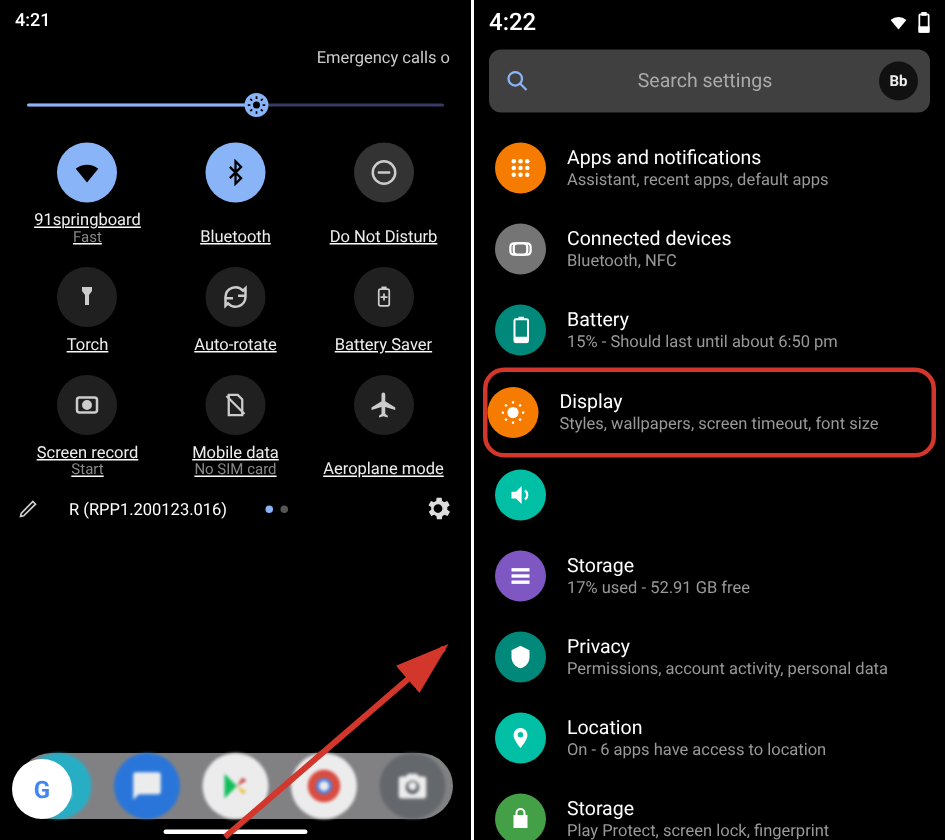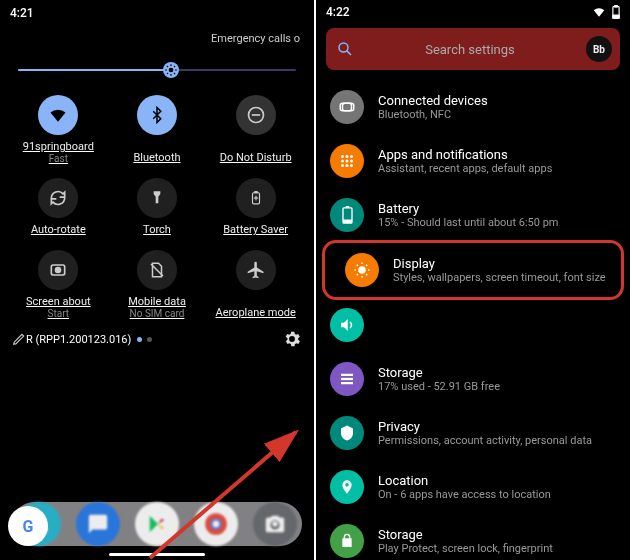--- a/index.html
+++ b/index.html
@@ -17,48 +17,48 @@
   .slider-thumb svg { width: 14px; height: 14px; }
   .qs-grid { display: grid; grid-template-columns: repeat(3,1fr); column-gap: 6px; row-gap: 6px; padding: 6px 12px 0; }
   .tile { display: flex; flex-direction: column; align-items: center; justify-content: space-between; text-align: center; padding: 6px 0 2px; text-decoration: underline; }
   .tile .circ { width: 40px; height: 40px; border-radius: 50%; display: flex; align-items: center; justify-content: center; margin-bottom: 6px; }
   .tile .label { font-size: 11px; color: #eee; line-height: 1.1; }
   .tile .sub { font-size: 10px; color: #888; line-height: 1.1; }
   .circ-active { background: #8ab4f8; color: #000; }
   .circ-inactive { background: #333; color: #ccc; }
   .circ-dark { background: #202020; color: #ccc; }
   .divider-dots { display: flex; align-items: center; justify-content: space-between; padding: 8px 12px 6px; }
-  .pen-row { display: flex; align-items: center; gap: 0; font-size: 11px; }
+  .pen-row { display: flex; align-items: center; gap: 20px; font-size: 11px; }
   .dots { display: flex; gap: 5px; margin-left: 6px; }
   .dot { width: 5px; height: 5px; border-radius: 50%; background: #555; }
   .dot.active { background: #8ab4f8; }
   .gear { width: 20px; height: 20px; color: #ddd; }
   .dock { position: absolute; bottom: 14px; left: 0; right: 0; display: flex; justify-content: space-around; align-items: center; padding: 0 10px; filter: blur(1px) opacity(.85); }
   .dock .app { width: 44px; height: 44px; border-radius: 50%; display: flex; align-items: center; justify-content: center; font-size: 20px; }
   .home-ind { position: absolute; bottom: 4px; left: 50%; transform: translateX(-50%); width: 96px; height: 3px; border-radius: 2px; background: #fff; }
   .google-pill { position: absolute; left: 8px; bottom: 14px; width: 40px; height: 40px; border-radius: 50%; background: #fff; display: flex; align-items: center; justify-content: center; font-weight: bold; font-size: 16px; }
   .pill-bar { position: absolute; bottom: 14px; left: 12px; right: 12px; height: 44px; background: rgba(235,235,240,.55); border-radius: 22px; }
   .arrow { position: absolute; }
   .arrow svg { overflow: visible; }
 
   
-  .status-bar-r { display: flex; justify-content: space-between; align-items: center; padding: 5px 10px; font-size: 12px; font-weight: 500; }
+  .status-bar-r { display: flex; justify-content: space-between; align-items: center; padding: 5px 10px; font-size: 16px; font-weight: 500; }
   .status-icons { display: flex; gap: 6px; align-items: center; }
-  .search { margin: 4px 10px 10px; height: 42px; background: #7f1d1d; border-radius: 8px; display: flex; align-items: center; padding: 0 8px 0 10px; }
+  .search { margin: 4px 10px 10px; height: 42px; background: #404040; border-radius: 8px; display: flex; align-items: center; padding: 0 8px 0 10px; }
   .search .sicon { color: #8ab4f8; width: 18px; height: 18px; }
   .search .splaceholder { flex: 1; text-align: center; color: #aaa; font-size: 13px; }
   .search .avatar { width: 26px; height: 26px; border-radius: 50%; background: #111; display: flex; align-items: center; justify-content: center; font-size: 10px; font-weight: 700; color: #eee; }
   .settings-list { display: flex; flex-direction: column; }
   .setting { display: flex; gap: 14px; align-items: center; padding: 10px 14px; position: relative; }
   .setting .icn { width: 34px; height: 34px; border-radius: 50%; display: flex; align-items: center; justify-content: center; color: #fff; flex-shrink: 0; }
   .setting .txts { display: flex; flex-direction: column; }
   .setting .title { font-size: 13px; color: #fff; }
   .setting .desc { font-size: 11px; color: #999; }
   .highlight-box { border: 3px solid #d3362b; border-radius: 14px; margin: -2px 6px; padding: 10px 8px; }
-  .setting.highlight-box { padding-left: 20px; padding-right: 8px; }
+  .setting.highlight-box { padding-left: 0; padding-right: 8px; }
   svg { display: block; }
 </style>
 </head>
 <body>
 
 <div class="container">
 
   <div class="panel">
     <div class="status-bar">
       <span>4:21</span>
@@ -107,54 +107,54 @@
           <div class="circ circ-inactive">
             <svg width="20" height="20" viewBox="0 0 24 24" fill="none" stroke="currentColor" stroke-width="2">
               <circle cx="12" cy="12" r="9"></circle>
               <line x1="7" y1="12" x2="17" y2="12"></line>
             </svg>
           </div>
     <div class="label">Do Not Disturb</div>
     </div>
         <div class="tile">
           <div class="circ circ-dark">
+            <svg width="16" height="20" viewBox="0 0 24 24" fill="currentColor">
+              <path d="M7 2h10v4l-3 4v10h-4V10L7 6z"></path>
+            </svg>
+          </div>
+    <div class="label">Torch</div>
+    </div>
+        <div class="tile">
+          <div class="circ circ-dark">
             <svg width="20" height="20" viewBox="0 0 24 24" fill="none" stroke="currentColor" stroke-width="2">
               <path d="M4 12a8 8 0 0114-5l2-2v6h-6"></path>
               <path d="M20 12a8 8 0 01-14 5l-2 2v-6h6"></path>
             </svg>
           </div>
     <div class="label">Auto-rotate</div>
-    </div>
-        <div class="tile">
-          <div class="circ circ-dark">
-            <svg width="16" height="20" viewBox="0 0 24 24" fill="currentColor">
-              <path d="M7 2h10v4l-3 4v10h-4V10L7 6z"></path>
-            </svg>
-          </div>
-    <div class="label">Torch</div>
     </div>
         <div class="tile">
           <div class="circ circ-dark">
             <svg width="14" height="20" viewBox="0 0 24 24" fill="none" stroke="currentColor" stroke-width="2">
               <rect x="6" y="3" width="12" height="19" rx="2"></rect>
               <rect x="10" y="1" width="4" height="2" fill="currentColor"></rect>
               <line x1="12" y1="8" x2="12" y2="16"></line>
               <line x1="8" y1="12" x2="16" y2="12"></line>
             </svg>
           </div>
     <div class="label">Battery Saver</div>
     </div>
         <div class="tile">
           <div class="circ circ-dark">
             <svg width="20" height="20" viewBox="0 0 24 24" fill="none" stroke="currentColor" stroke-width="2">
               <rect x="4" y="6" width="16" height="12" rx="2"></rect>
               <circle cx="12" cy="12" r="3" fill="currentColor"></circle>
             </svg>
           </div>
-    <div class="label">Screen about</div>
+    <div class="label">Screen record</div>
     <div class="sub">Start</div>
         </div>
         <div class="tile">
           <div class="circ circ-dark">
             <svg width="18" height="20" viewBox="0 0 24 24" fill="none" stroke="currentColor" stroke-width="2">
               <path d="M6 3h8l4 4v14H6z"></path>
               <line x1="4" y1="4" x2="20" y2="20"></line>
             </svg>
           </div>
     <div class="label">Mobile data</div>
@@ -262,48 +262,48 @@
         <svg viewBox="0 0 24 24" fill="none" stroke="#8ab4f8" stroke-width="2">
             <circle cx="10" cy="10" r="6"></circle>
             <line x1="20" y1="20" x2="14.5" y2="14.5"></line>
           </svg>
       </span>
       <span class="splaceholder">Search settings</span>
       <span class="avatar">Bb</span>
     </div>
     <div class="settings-list" id="slist">
         <div class="setting">
-          <div class="icn" style="background:#757575">
-            <svg width="18" height="18" viewBox="0 0 24 24" fill="#fff">
-              <rect x="3" y="7" width="18" height="10" rx="3" fill="none" stroke="#fff" stroke-width="2"></rect>
-              <rect x="6" y="7" width="12" height="10" rx="3" fill="#757575" stroke="#fff" stroke-width="2"></rect>
-            </svg>
-          </div>
-    <div class="txts">
-      <div class="title">Connected devices</div>
-      <div class="desc">Bluetooth, NFC</div>
-    </div>
-        </div>
-        <div class="setting">
           <div class="icn" style="background:#f57c00">
             <svg width="18" height="18" viewBox="0 0 24 24" fill="#fff">
               <circle cx="6" cy="6" r="2"></circle>
               <circle cx="12" cy="6" r="2"></circle>
               <circle cx="18" cy="6" r="2"></circle>
               <circle cx="6" cy="12" r="2"></circle>
               <circle cx="12" cy="12" r="2"></circle>
               <circle cx="18" cy="12" r="2"></circle>
               <circle cx="6" cy="18" r="2"></circle>
               <circle cx="12" cy="18" r="2"></circle>
               <circle cx="18" cy="18" r="2"></circle>
             </svg>
           </div>
     <div class="txts">
       <div class="title">Apps and notifications</div>
       <div class="desc">Assistant, recent apps, default apps</div>
+    </div>
+        </div>
+        <div class="setting">
+          <div class="icn" style="background:#757575">
+            <svg width="18" height="18" viewBox="0 0 24 24" fill="#fff">
+              <rect x="3" y="7" width="18" height="10" rx="3" fill="none" stroke="#fff" stroke-width="2"></rect>
+              <rect x="6" y="7" width="12" height="10" rx="3" fill="#757575" stroke="#fff" stroke-width="2"></rect>
+            </svg>
+          </div>
+    <div class="txts">
+      <div class="title">Connected devices</div>
+      <div class="desc">Bluetooth, NFC</div>
     </div>
         </div>
         <div class="setting">
           <div class="icn" style="background:#00897b">
             <svg width="11" height="18" viewBox="0 0 12 20" fill="#fff">
               <rect x="1" y="2" width="10" height="17" rx="1" fill="none" stroke="#fff" stroke-width="1.5"></rect>
               <rect x="4" y="0" width="4" height="2"></rect>
               <rect x="1" y="15" width="10" height="4"></rect>
             </svg>
           </div>

